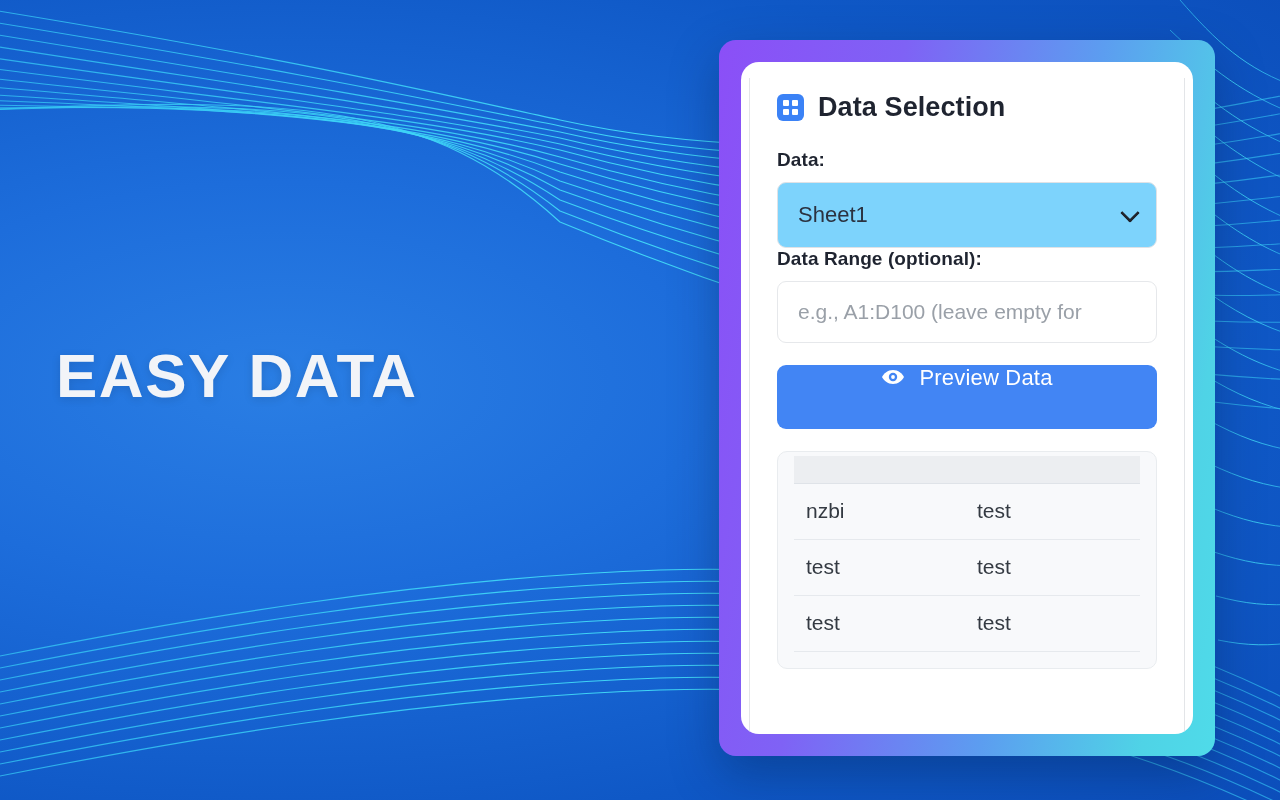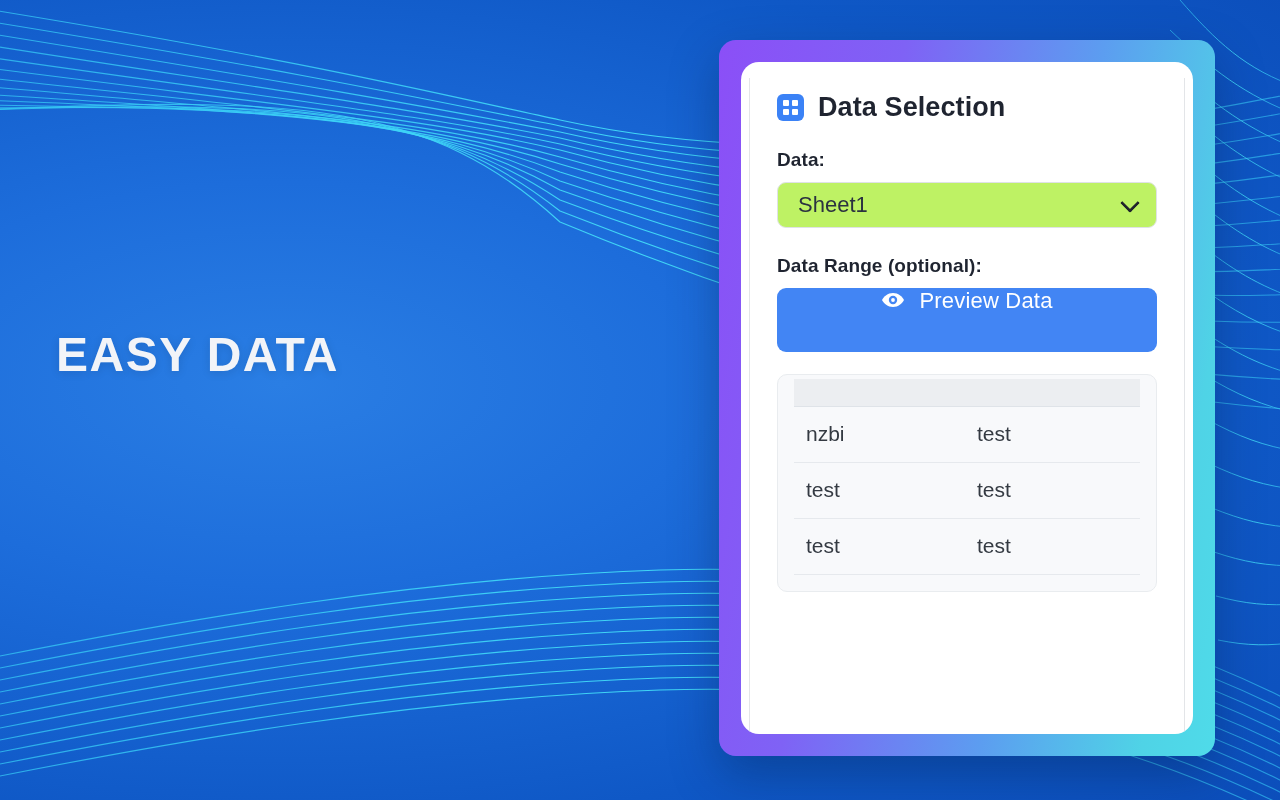--- a/index.html
+++ b/index.html
@@ -28,25 +28,25 @@
     position: absolute;
     inset: 0;
     width: 1280px;
     height: 800px;
   }
 
   
   .headline {
     position: absolute;
     left: 56px;
-    top: 316px;
+    top: 326px;
     width: 600px;
     color: #f2f4f8;
     font-weight: 800;
-    font-size: 48px;
+    font-size: 62px;
     line-height: 1.62;
     letter-spacing: 1.5px;
     text-transform: uppercase;
     text-shadow: 0 2px 10px rgba(0,0,0,0.12);
   }
   .headline .ln { display: block; white-space: nowrap; }
 
   
   .card-frame {
     position: absolute;
@@ -126,28 +126,27 @@
   .field-label {
     font-size: 19px;
     font-weight: 700;
     color: #1f2430;
     margin-bottom: 11px;
     letter-spacing: 0.1px;
   }
 
   .select-box {
     position: relative;
-    height: 46px;
+    height: 66px;
     border: 1px solid #dfe2e6;
     border-radius: 9px;
-    background: #bef264;
+    background: #7dd3fc;
     display: flex;
     align-items: center;
     padding: 0 44px 0 20px;
-    margin-bottom: 27px;
   }
   .select-value {
     font-size: 22px;
     color: #2b3240;
   }
   .chevron {
     position: absolute;
     right: 19px;
     top: 50%;
     width: 14px;
@@ -313,20 +312,23 @@
         <span class="panel-title">Data Selection</span>
       </div>
 
       <div class="field-label">Data:</div>
       <div class="select-box">
         <span class="select-value">Sheet1</span>
         <span class="chevron"></span>
       </div>
 
       <div class="field-label">Data Range (optional):</div>
+      <div class="text-input">
+        <span class="ph">e.g., A1:D100 (leave empty for</span>
+      </div>
 
       <button class="primary-btn">
         <svg class="eye-icon" viewBox="0 0 24 24">
           <path d="M12 5C6.8 5 2.7 8.4 1 12c1.7 3.6 5.8 7 11 7s9.3-3.4 11-7c-1.7-3.6-5.8-7-11-7z" fill="#ffffff"></path>
           <circle cx="12" cy="12" r="4.2" fill="#4285f4"></circle>
           <circle cx="12" cy="12" r="1.9" fill="#ffffff"></circle>
         </svg>
         <span>Preview Data</span>
       </button>
 

